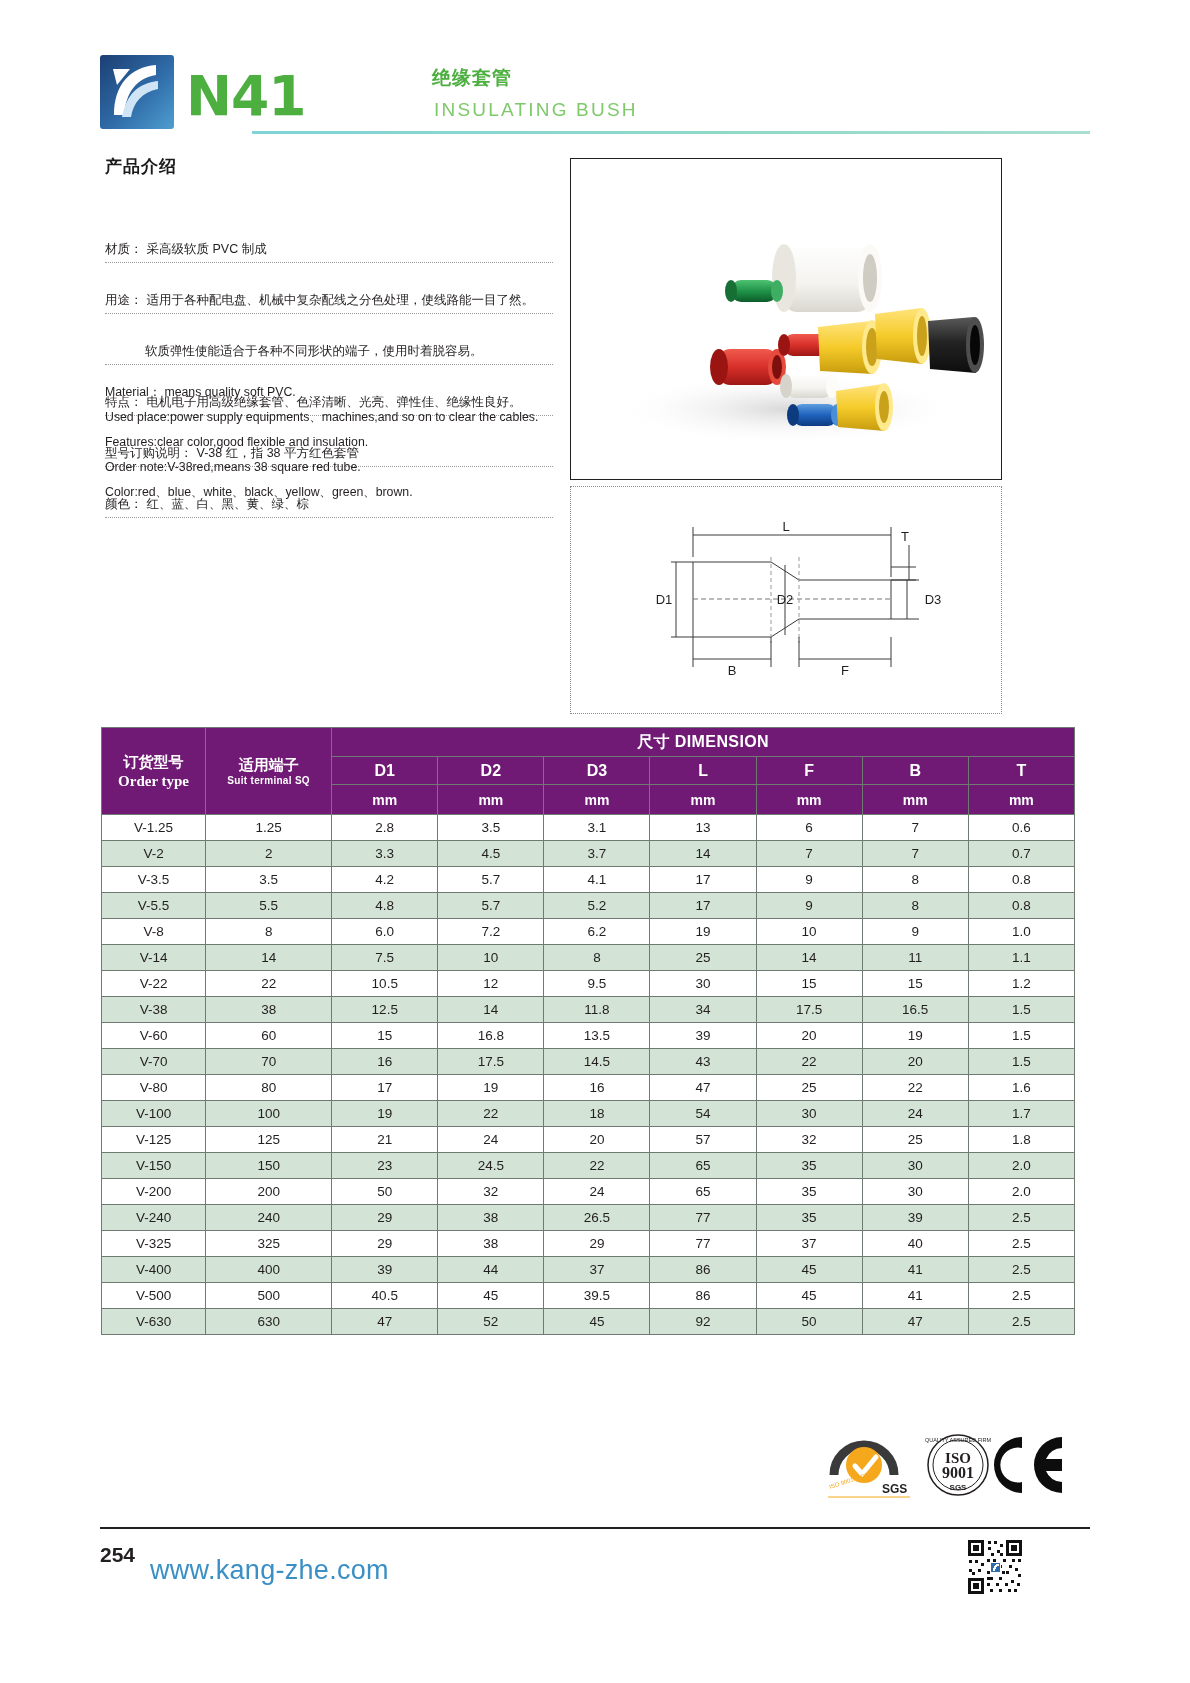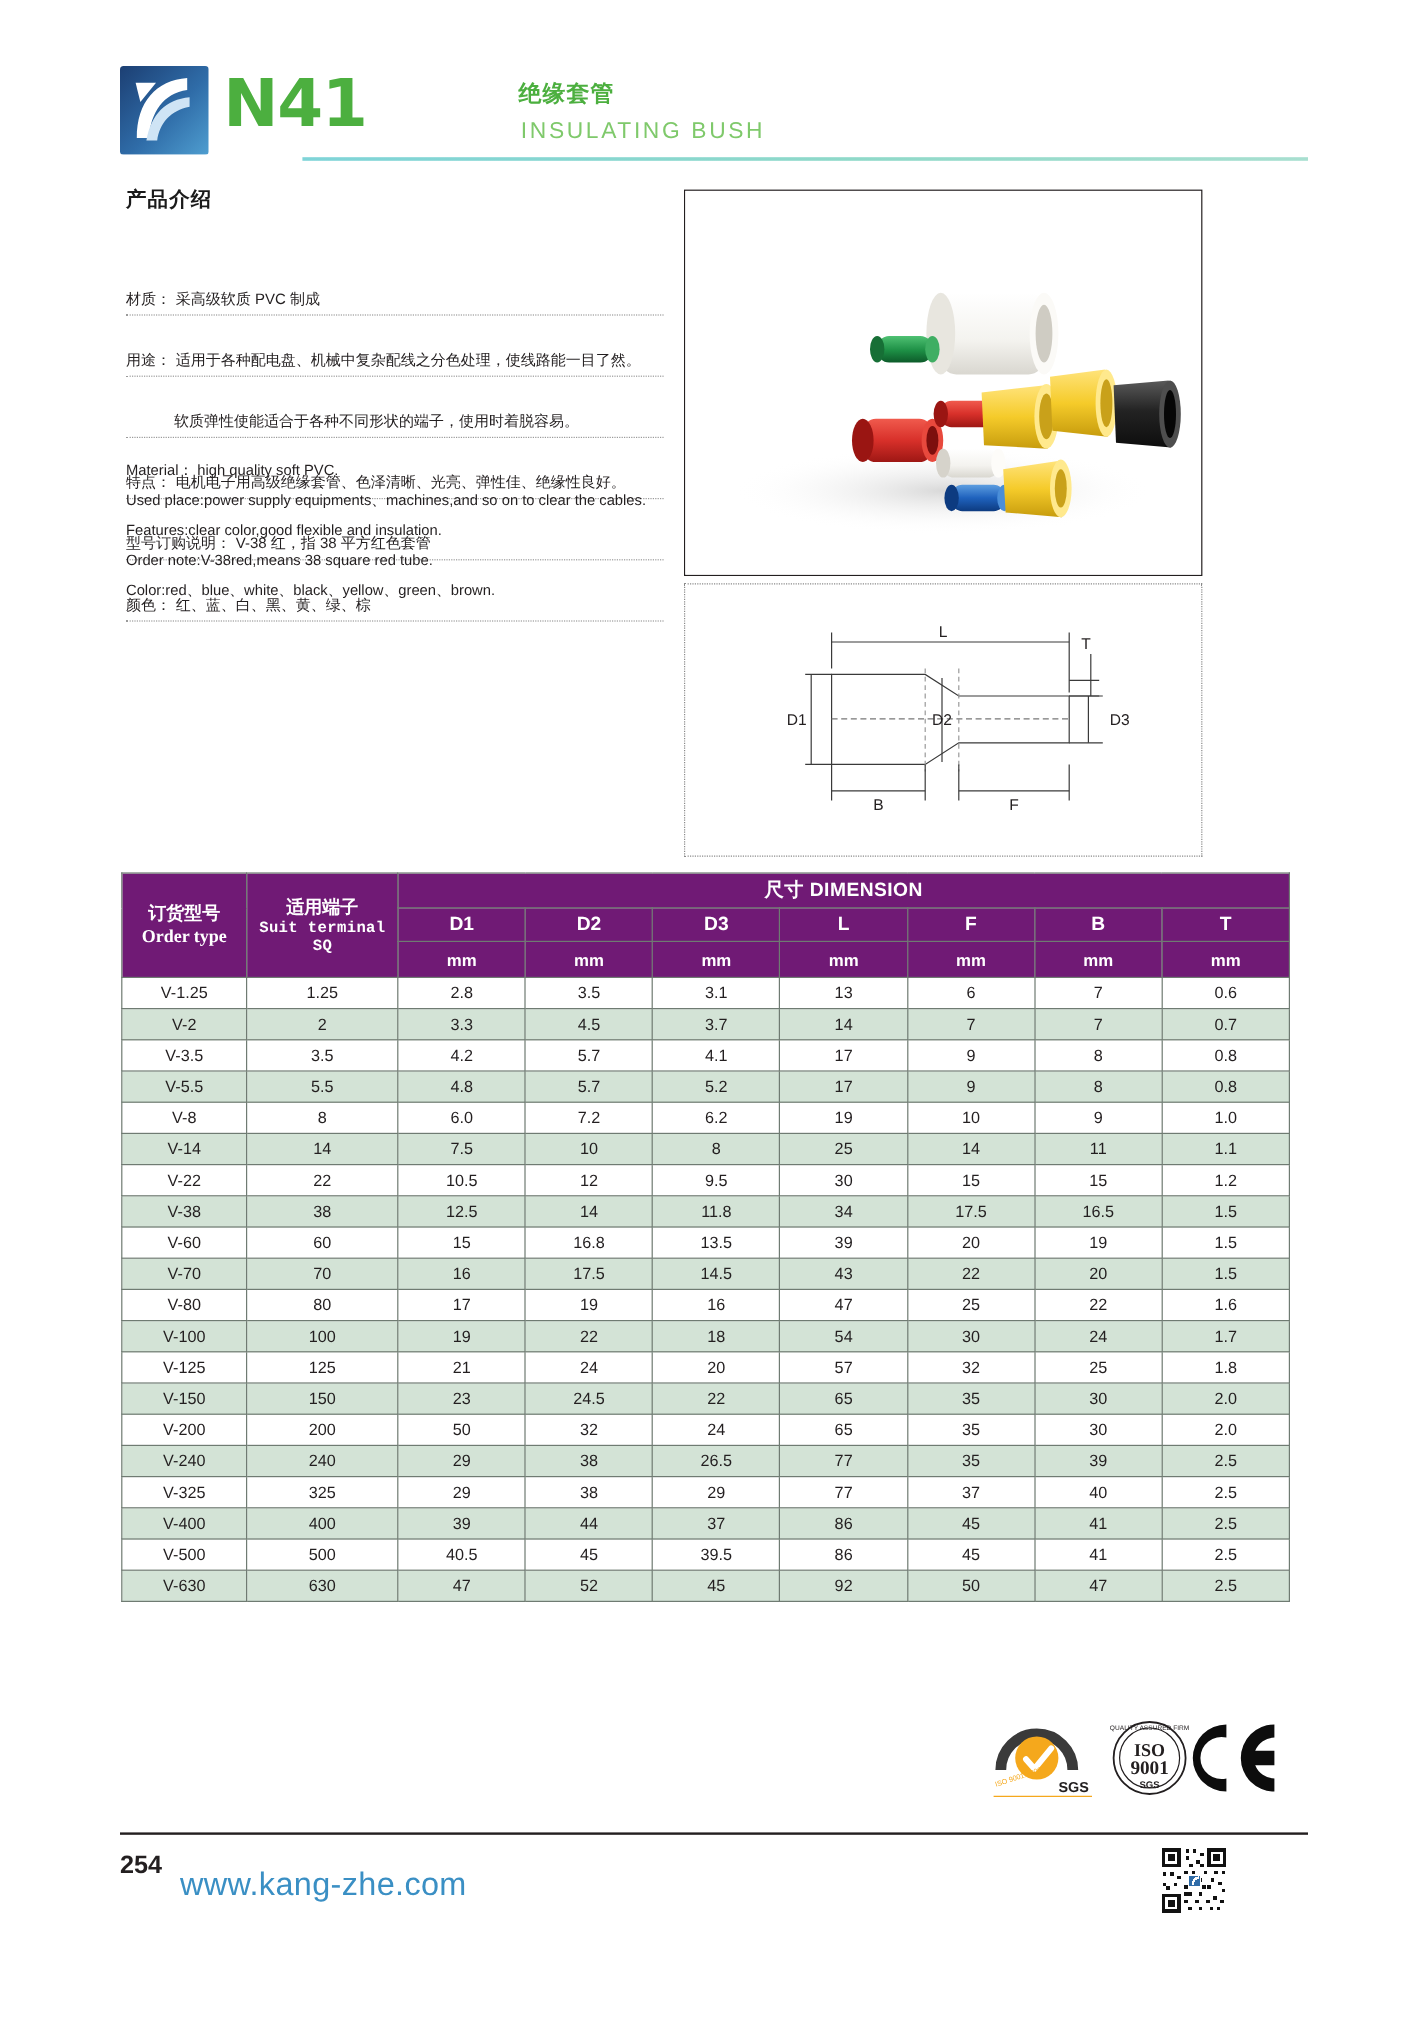--- a/index.html
+++ b/index.html
@@ -22,21 +22,21 @@
     width: 990px; height: 82px;
   }
   #brand-logo {
     position: absolute;
     left: 0; top: 0;
     width: 74px; height: 74px;
     overflow: hidden;
   }
   #brand-title {
     position: absolute;
-    left: 86px; top: 0;
+    left: 86px; top: 10px;
     font-size: 55px;
     font-weight: bold;
     letter-spacing: -1px;
     color: #4caf3f;
     font-family: "DejaVu Sans", sans-serif;
     line-height: 62px;
   }
   #header-cn-title {
     position: absolute;
     left: 332px; top: 10px;
@@ -137,22 +137,22 @@
   th.hd {
     background: #701a75;
     color: #ffffff;
     font-weight: bold;
   }
   th.hd-order { font-size: 14.5px; line-height: 19px; padding: 4px 2px; }
   th.hd-order .cn { font-size: 15px; }
   th.hd-order .en { font-size: 15px; font-family: Liberation Serif, serif; }
   th.hd-suit .cn { font-size: 15px; display: block; }
   th.hd-suit .en {
-    font-size: 13px; display: block;
-    font-family: Liberation Mono, monospace;
+    font-size: 10px; display: block;
+    font-family: Liberation Sans, sans-serif;
     letter-spacing: 0.3px;
   }
   th.hd-dim {
     font-size: 16px;
     height: 29px;
     letter-spacing: 0.4px;
   }
   th.hd-col { font-size: 16px; height: 28px; }
   th.hd-mm  { font-size: 14px; height: 30px; font-weight: bold; }
 
@@ -250,21 +250,21 @@
     <span class="spec-label">型号订购说明：</span>
     <span class="spec-value">V-38 红，指 38 平方红色套管</span>
   </div>
   <div class="spec-row">
     <span class="spec-label">颜色：</span>
     <span class="spec-value">红、蓝、白、黑、黄、绿、棕</span>
   </div>
 </div>
 
 <div id="en-list">
-  <div class="en-row">Material： high quality soft PVC.</div>
+  <div class="en-row">Material： means quality soft PVC.</div>
   <div class="en-row">Used place:power supply equipments、machines,and so on to clear the cables.</div>
   <div class="en-row">Features:clear color,good flexible and insulation.</div>
   <div class="en-row">Order note:V-38red,means 38 square red tube.</div>
   <div class="en-row">Color:red、blue、white、black、yellow、green、brown.</div>
 </div>
 
 <div id="product-photo-box">
   <svg width="430" height="320" viewBox="0 0 430 320">
     <defs>
       <linearGradient id="gWhite" x1="0" y1="0" x2="0" y2="1">

